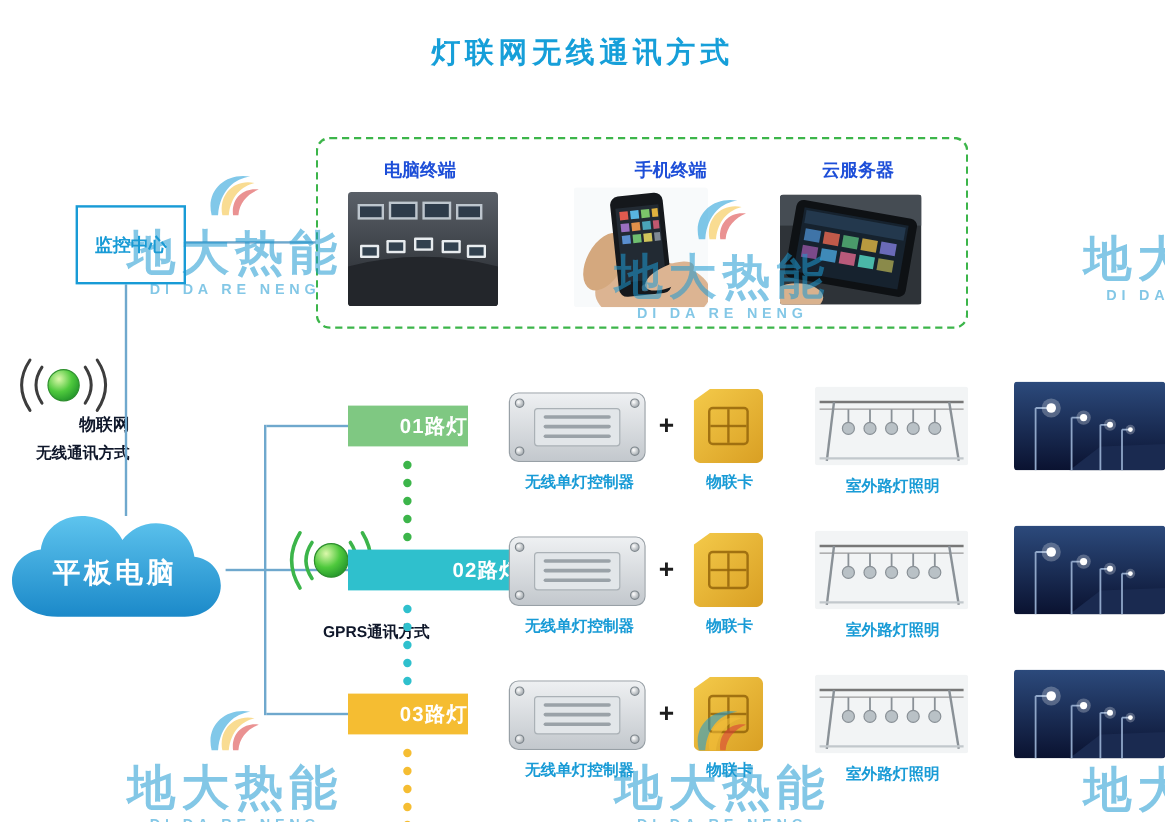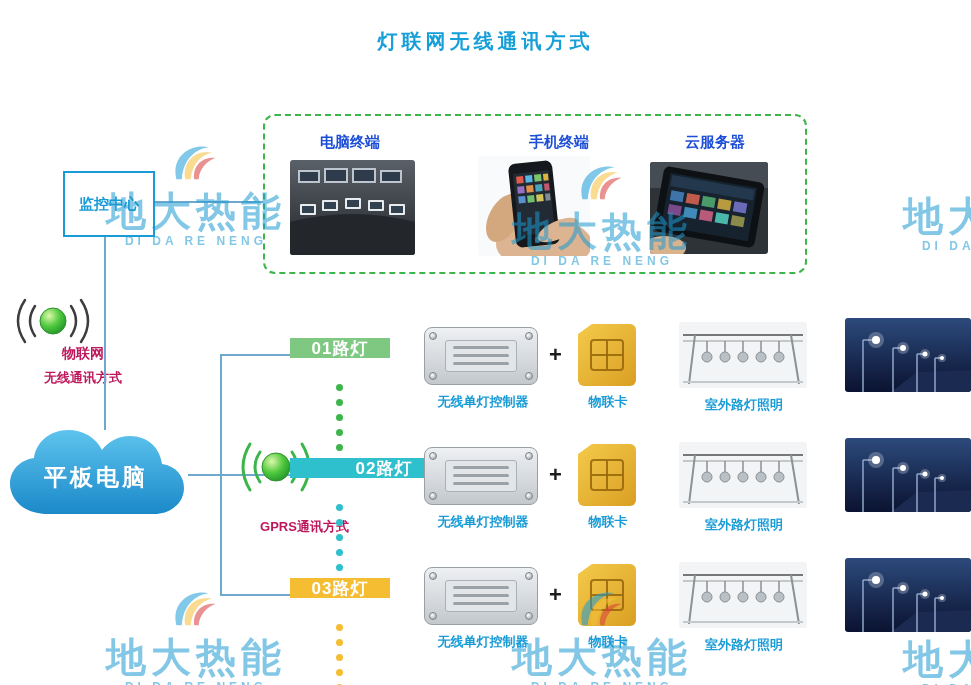--- a/index.html
+++ b/index.html
@@ -5,52 +5,52 @@
   html,body{margin:0;padding:0;}
   body{
     width:971px;height:685px;position:relative;overflow:hidden;
     background:#ffffff;font-family:"Liberation Sans", sans-serif;
   }
   .abs{position:absolute;}
   
   .title{
     top:28px;left:0;width:100%;text-align:center;
     font-family:"Liberation Serif", serif;
-    font-size:20px;font-weight:bold;color:#169fd9;letter-spacing:4px;
+    font-size:24px;font-weight:bold;color:#169fd9;letter-spacing:4px;
   }
   
   .term-box{
     left:263px;top:114px;width:540px;height:156px;
     border:2px dashed #3cb54a;border-radius:12px;
   }
   .term-label{
     color:#1d4ed8;font-weight:bold;font-size:15px;text-align:center;width:130px;
   }
   .photo{border-radius:3px;overflow:hidden;}
   
   .monitor-box{
     left:63px;top:171px;width:88px;height:62px;border:2px solid #189bd6;
     background:#fff;display:flex;align-items:center;justify-content:center;
     color:#189bd6;font-weight:bold;font-size:15px;z-index:5;
   }
   
   .line{background:#6fa8cd;z-index:1;}
   
-  .small-black{color:#be185d;font-size:13px;font-weight:600;text-align:center;padding-left:29px;}
+  .small-black{color:#0f172a;font-size:13px;font-weight:600;text-align:right;}
   .iot-t1{left:0;top:345px;width:108px;font-size:14px;}
   .iot-t2{left:0;top:369px;width:108px;}
   .gprs-t{left:193px;top:518px;width:165px;}
   
   .cloud-text{
     left:2px;top:462px;width:188px;text-align:center;color:#ffffff;
     font-size:23px;font-weight:bold;letter-spacing:3px;z-index:4;
   }
   
   .light-box{
-    left:290px;width:100px;height:20px;display:flex;align-items:center;justify-content:center;
+    left:290px;width:100px;height:34px;display:flex;align-items:center;justify-content:flex-end;
     color:#ffffff;font-size:17px;font-weight:bold;letter-spacing:1px;z-index:3;
   }
   .bg-green{background:#7fc882;}
   .bg-teal{background:#2fc0cd;padding-left:44px;}
   .bg-yellow{background:#f5bd32;}
   
   .dots{left:336px;display:flex;flex-direction:column;gap:8px;z-index:2;}
   .dots i{width:7px;height:7px;border-radius:50%;display:block;}
   .dots.green i{background:#3cb54a;}
   .dots.teal i{background:#2fc0cd;}

